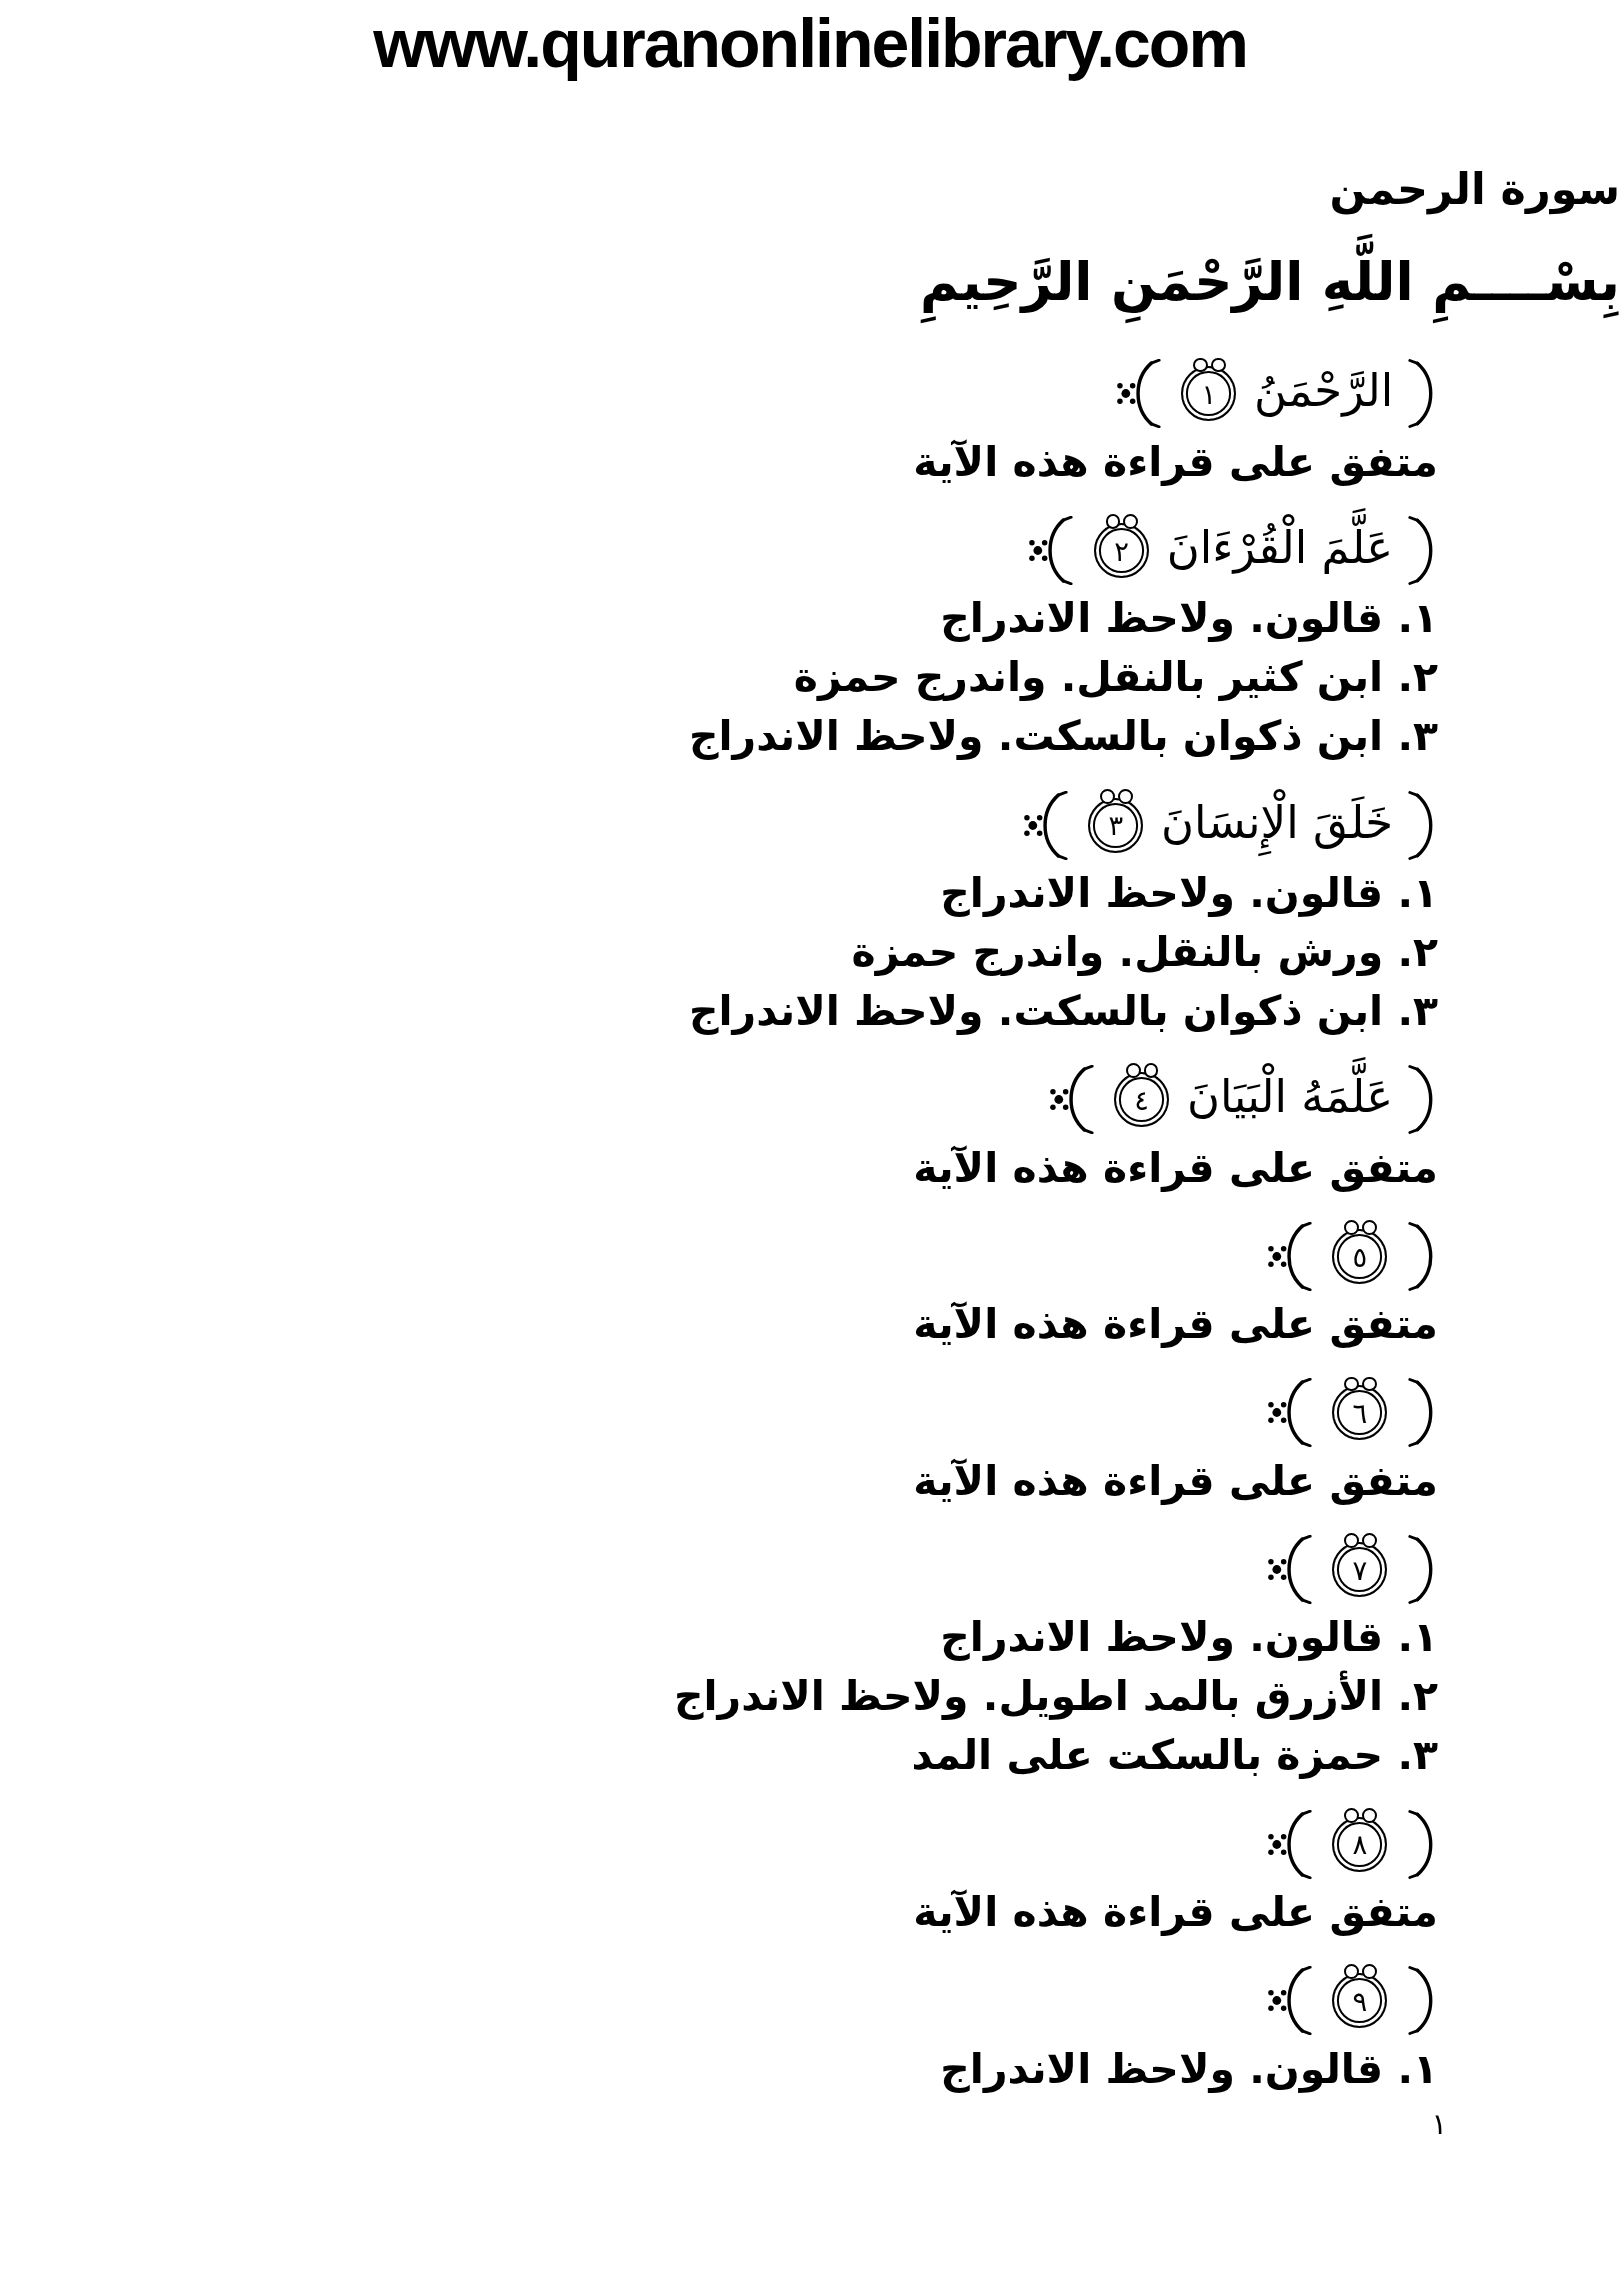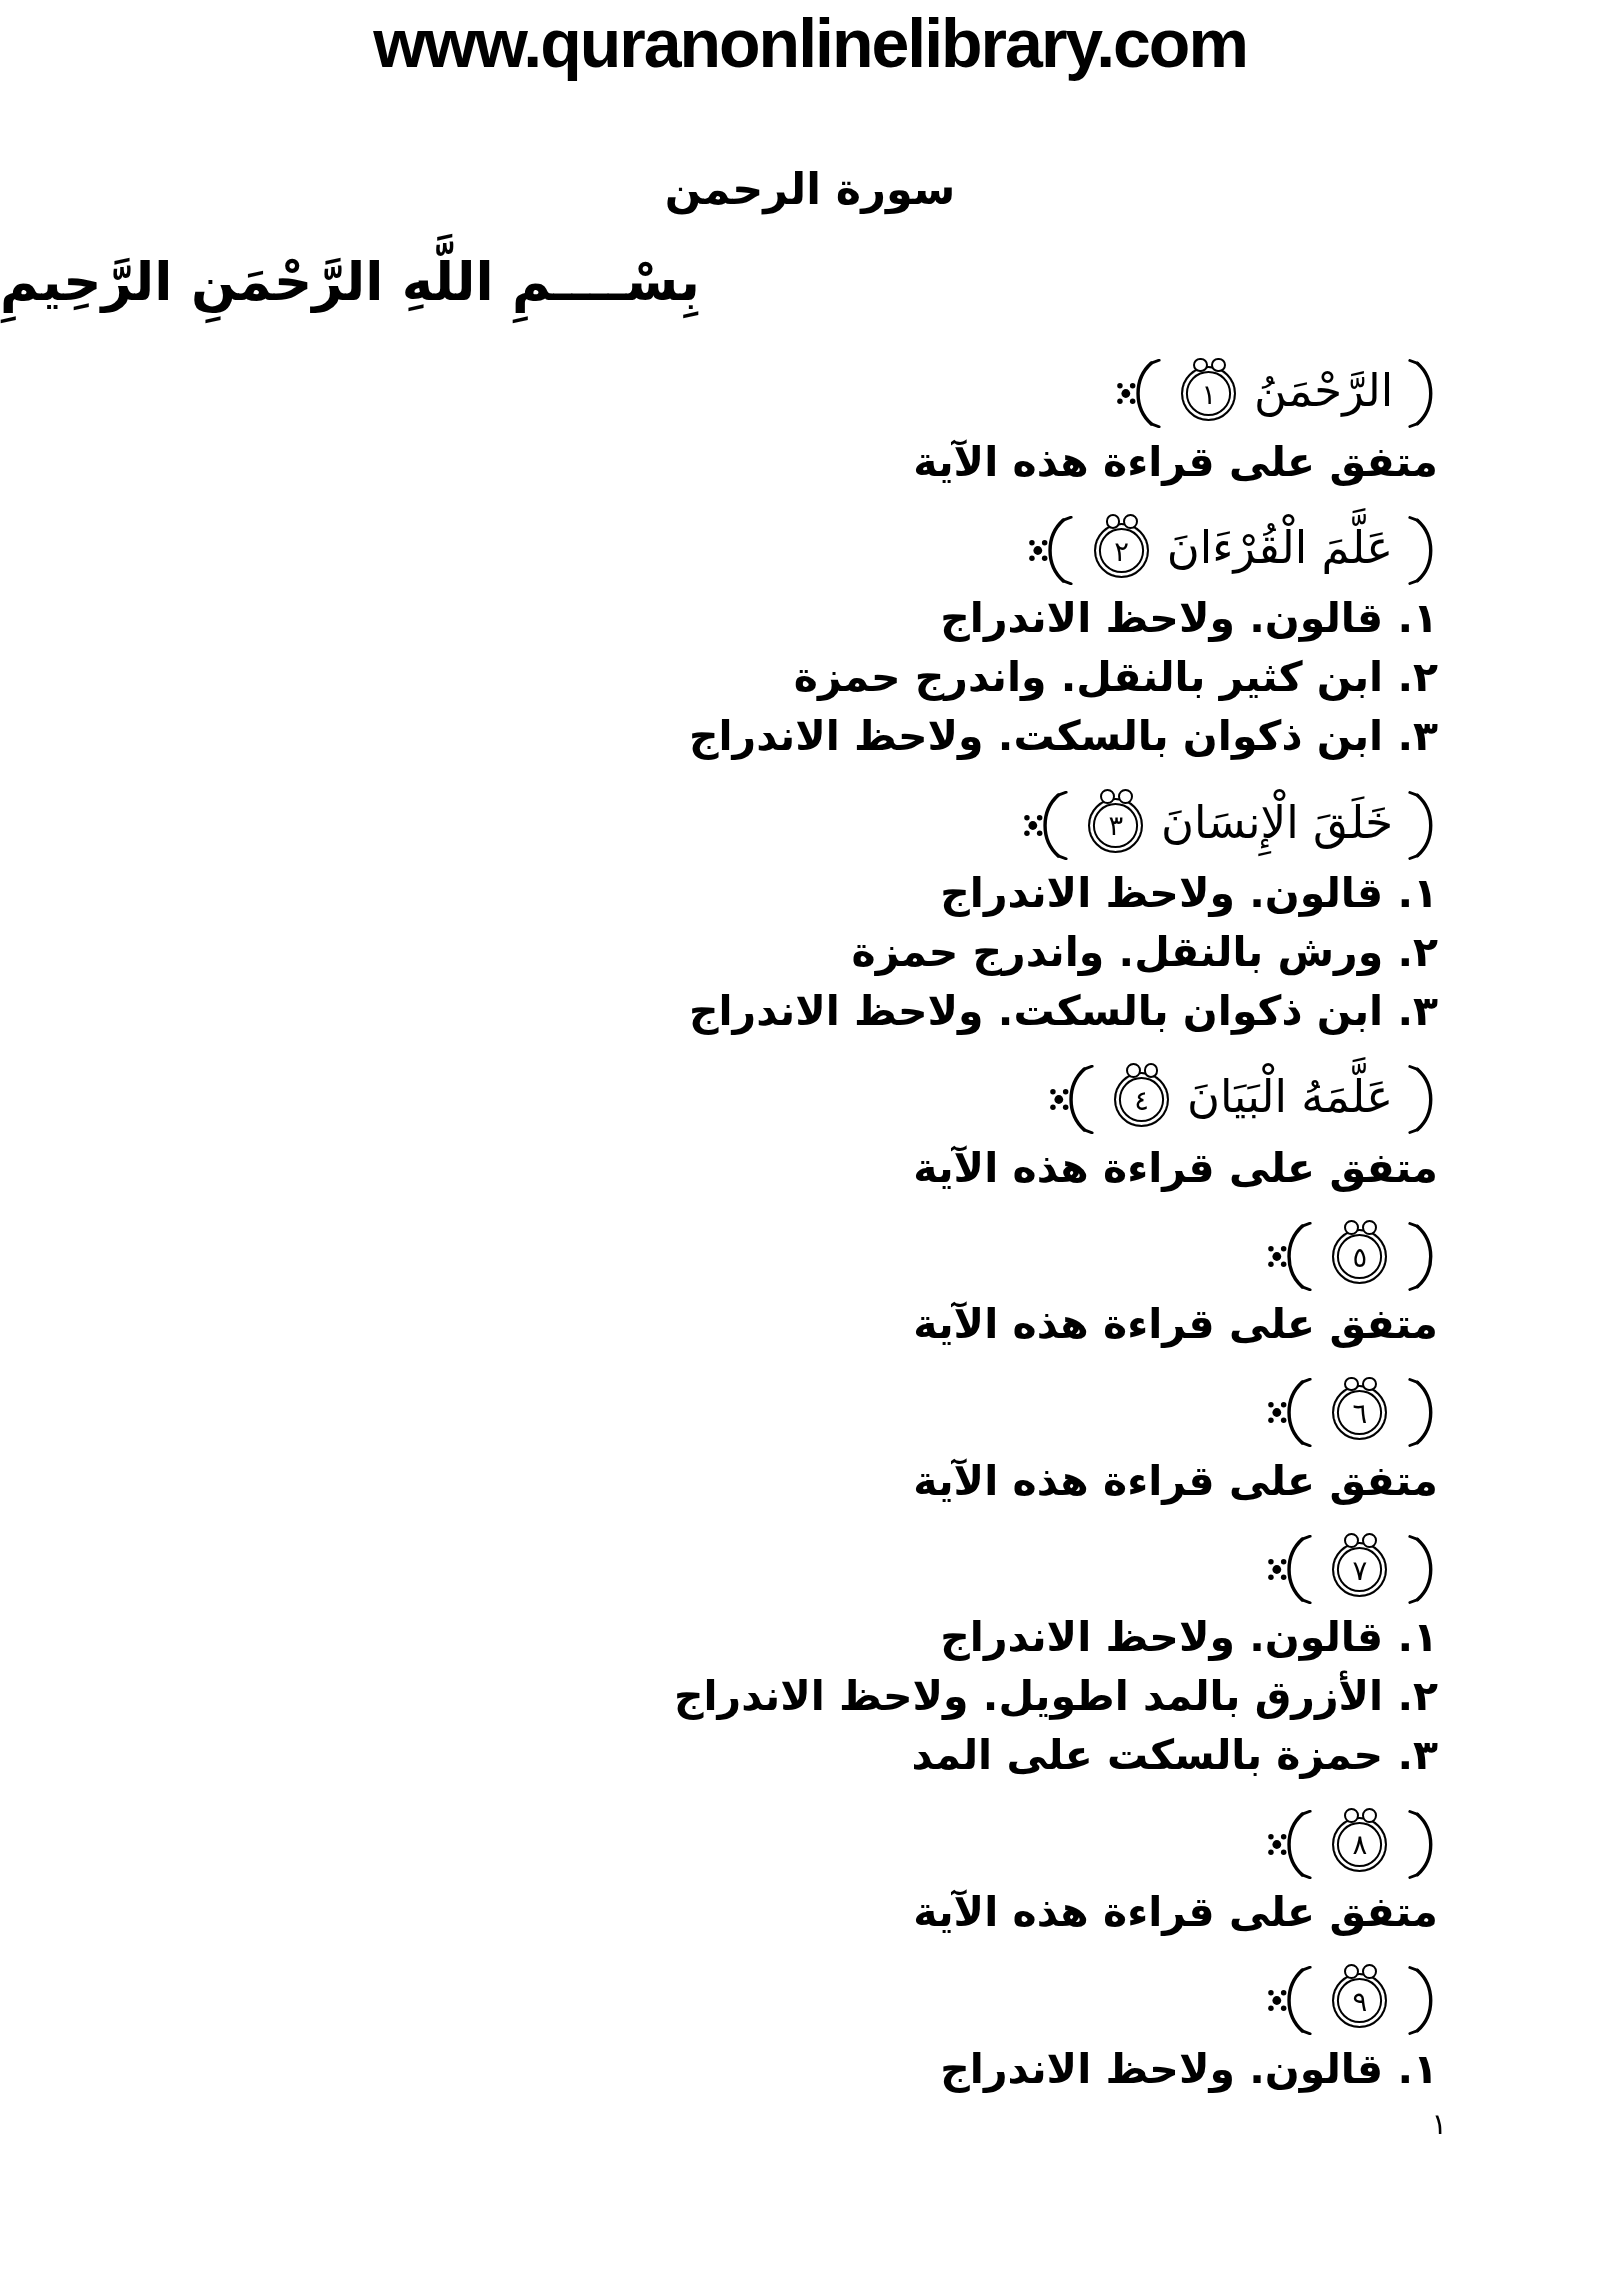--- a/index.html
+++ b/index.html
@@ -13,28 +13,27 @@
     text-align:center;
     font-family:"Liberation Sans", sans-serif;
     font-weight:bold;
     font-size:68px;
     letter-spacing:-2px;
     padding-top:3.9px;
     white-space:nowrap;
   }
   .surah-title{
     direction:rtl;
-    text-align:center;
     font-weight:bold;
     font-size:43px;
     margin-top:82px;
   }
   .basmala{
     direction:rtl;
-    text-align:left;
+    text-align:right;
     font-weight:bold;
     font-size:53px;
     margin-top:37px;
   }
   .verses{
     direction:rtl;
     margin-top:43px;
     padding:0 182px 0 118px;
   }
   .verse-block{margin-bottom:19.6px;}

